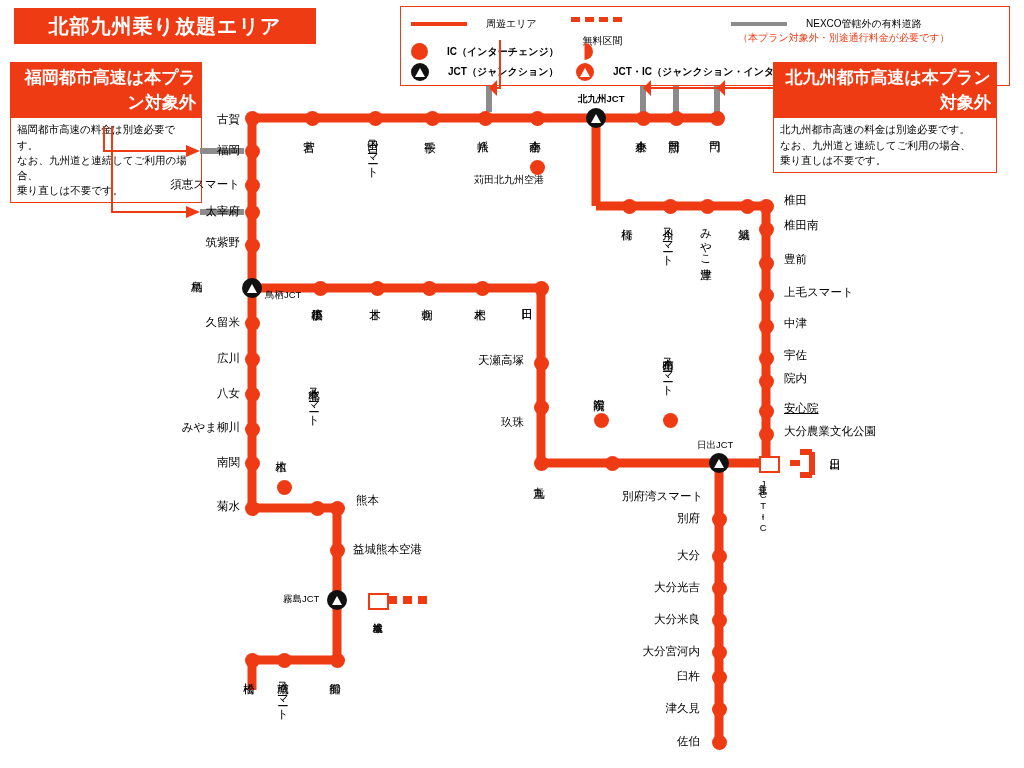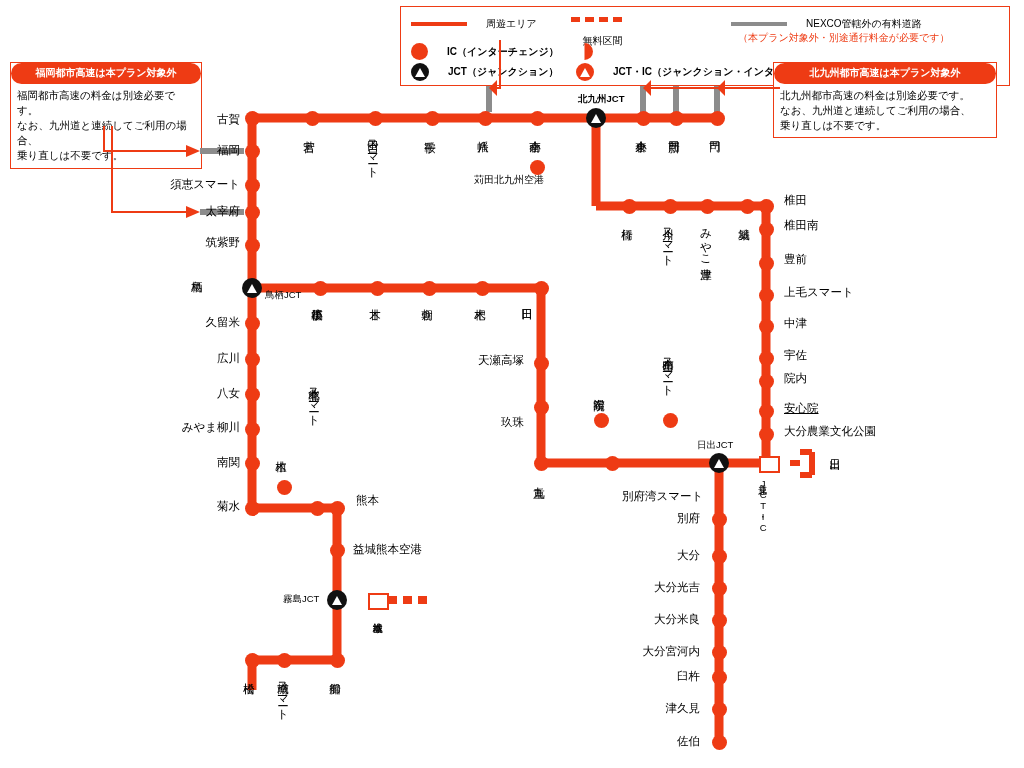--- a/index.html
+++ b/index.html
@@ -44,22 +44,22 @@
   .dot-jctic:after{content:"";position:absolute;left:4px;top:5px;border-left:5px solid transparent;border-right:5px solid transparent;border-bottom:9px solid #fff;}
   .tollbox{width:34px;height:14px;border:2px solid #EE3B14;display:inline-block;background:#fff;}
   .bold{font-weight:bold;}
 
   
   .note{
     position:absolute;border:1px solid #EE3B14;background:#fff;font-size:10.5px;
     line-height:1.45;color:#000;
   }
   .note .hdr{
-    background:#EE3B14;color:#fff;font-weight:bold;font-size:10px;
-    padding:3px 5px;text-align:center;border-radius:11px;
+    background:#EE3B14;color:#fff;font-weight:bold;font-size:17px;
+    padding:3px 5px;text-align:right;
   }
   .note .body{padding:4px 6px;}
   #note-fukuoka{left:10px;top:62px;width:190px;}
   #note-kitakyushu{left:773px;top:62px;width:222px;}
 
   
   .lbl{position:absolute;font-size:11.5px;color:#000;white-space:nowrap;line-height:1.12;}
   .lbl.v{writing-mode:vertical-rl;text-orientation:upright;white-space:nowrap;}
   .lbl.sm{font-size:10px;}
   .lbl.jct{font-size:9.5px;}
@@ -70,20 +70,21 @@
   .node.jct{width:20px;height:20px;background:#111;}
   .node.jct:after{content:"";position:absolute;left:5px;top:6px;
     border-left:5px solid transparent;border-right:5px solid transparent;border-bottom:9px solid #fff;}
   .node.toll{width:17px;height:13px;border-radius:0;background:#fff;border:2px solid #EE3B14;}
 </style>
 </head>
 <body>
 
 <div id="map">
 
+  <div class="title-box">北部九州乗り放題エリア</div>
 
   <div class="legend">
     <div class="row" style="left:10px;top:10px;">
       <span class="lg-line"></span>
       <span class="lg-label">周遊エリア</span>
     </div>
     <div class="row" style="left:170px;top:10px;flex-direction:column;">
       <span class="lg-dash"></span>
       <span class="lg-label">無料区間</span>
     </div>

